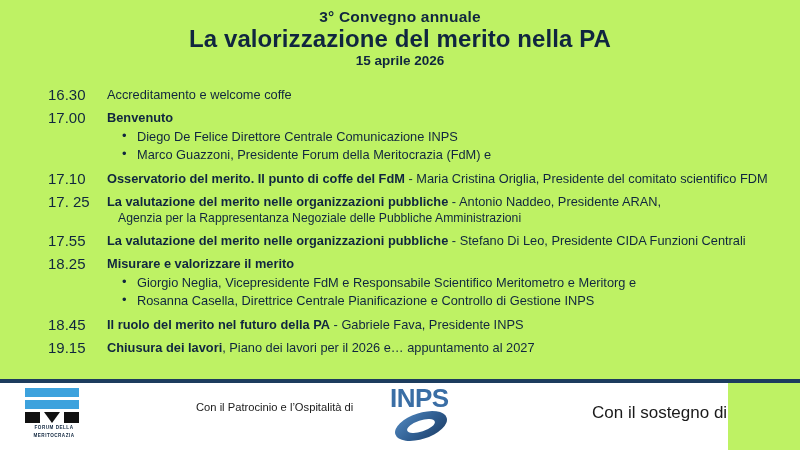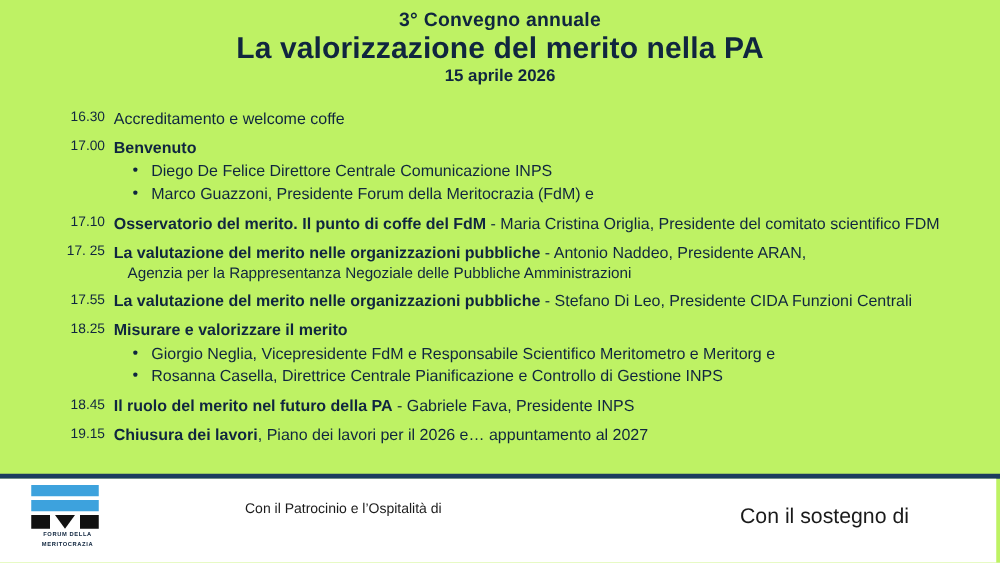--- a/index.html
+++ b/index.html
@@ -61,23 +61,23 @@
     color: #10263f;
   }
   .entry {
     display: flex;
     align-items: flex-start;
     margin-bottom: 6px;
   }
   .entry .time {
     flex: 0 0 auto;
     width: 52px;
-    text-align: right;
-    padding-left: 32px;
-    font-size: 11px;
+    text-align: left;
+    padding-left: 48px;
+    font-size: 15px;
     font-weight: normal;
     line-height: 17px;
     white-space: pre;
   }
   .entry .body {
     flex: 1 1 auto;
     padding-left: 7px;
     font-size: 12.8px;
     line-height: 17px;
   }
@@ -122,21 +122,21 @@
     width: 800px;
     height: 4px;
     background: #1c3c5e;
   }
 
   
   .footer {
     position: absolute;
     left: 0;
     top: 383px;
-    width: 797px;
+    width: 728px;
     height: 67px;
     background: #ffffff;
     text-decoration: underline;
   }
 
   
   .fdm-logo {
     position: absolute;
     left: 25px;
     top: 5px;
@@ -319,19 +319,35 @@
         <div class="fdm-sq"></div>
         <div class="fdm-tri"></div>
         <div class="fdm-sq"></div>
       </div>
       <div class="fdm-text">FORUM DELLA</div>
       <div class="fdm-text">MERITOCRAZIA</div>
     </div>
 
     <div class="patro">Con il Patrocinio e l’Ospitalità di</div>
 
+    <div class="inps-logo">
+      <div class="inps-word" style="color: rgb(58, 110, 165);">INPS</div>
+      <svg class="inps-ring" viewBox="0 0 58 30">
+        <defs>
+          <linearGradient id="ringgrad" x1="0" y1="0" x2="1" y2="1">
+            <stop offset="0%" stop-color="#4f86bd"></stop>
+            <stop offset="55%" stop-color="#2f5d90"></stop>
+            <stop offset="100%" stop-color="#1e3f68"></stop>
+          </linearGradient>
+        </defs>
+        <g transform="rotate(-18 29 15)">
+          <ellipse cx="29" cy="15" rx="27" ry="13" fill="url(#ringgrad)"></ellipse>
+          <ellipse cx="29" cy="15" rx="14.5" ry="5.6" fill="#ffffff"></ellipse>
+        </g>
+      </svg>
+    </div>
 
     <div class="sostegno">Con il sostegno di</div>
 
 
   </div>
 
 </div>
 
 </body></html>

